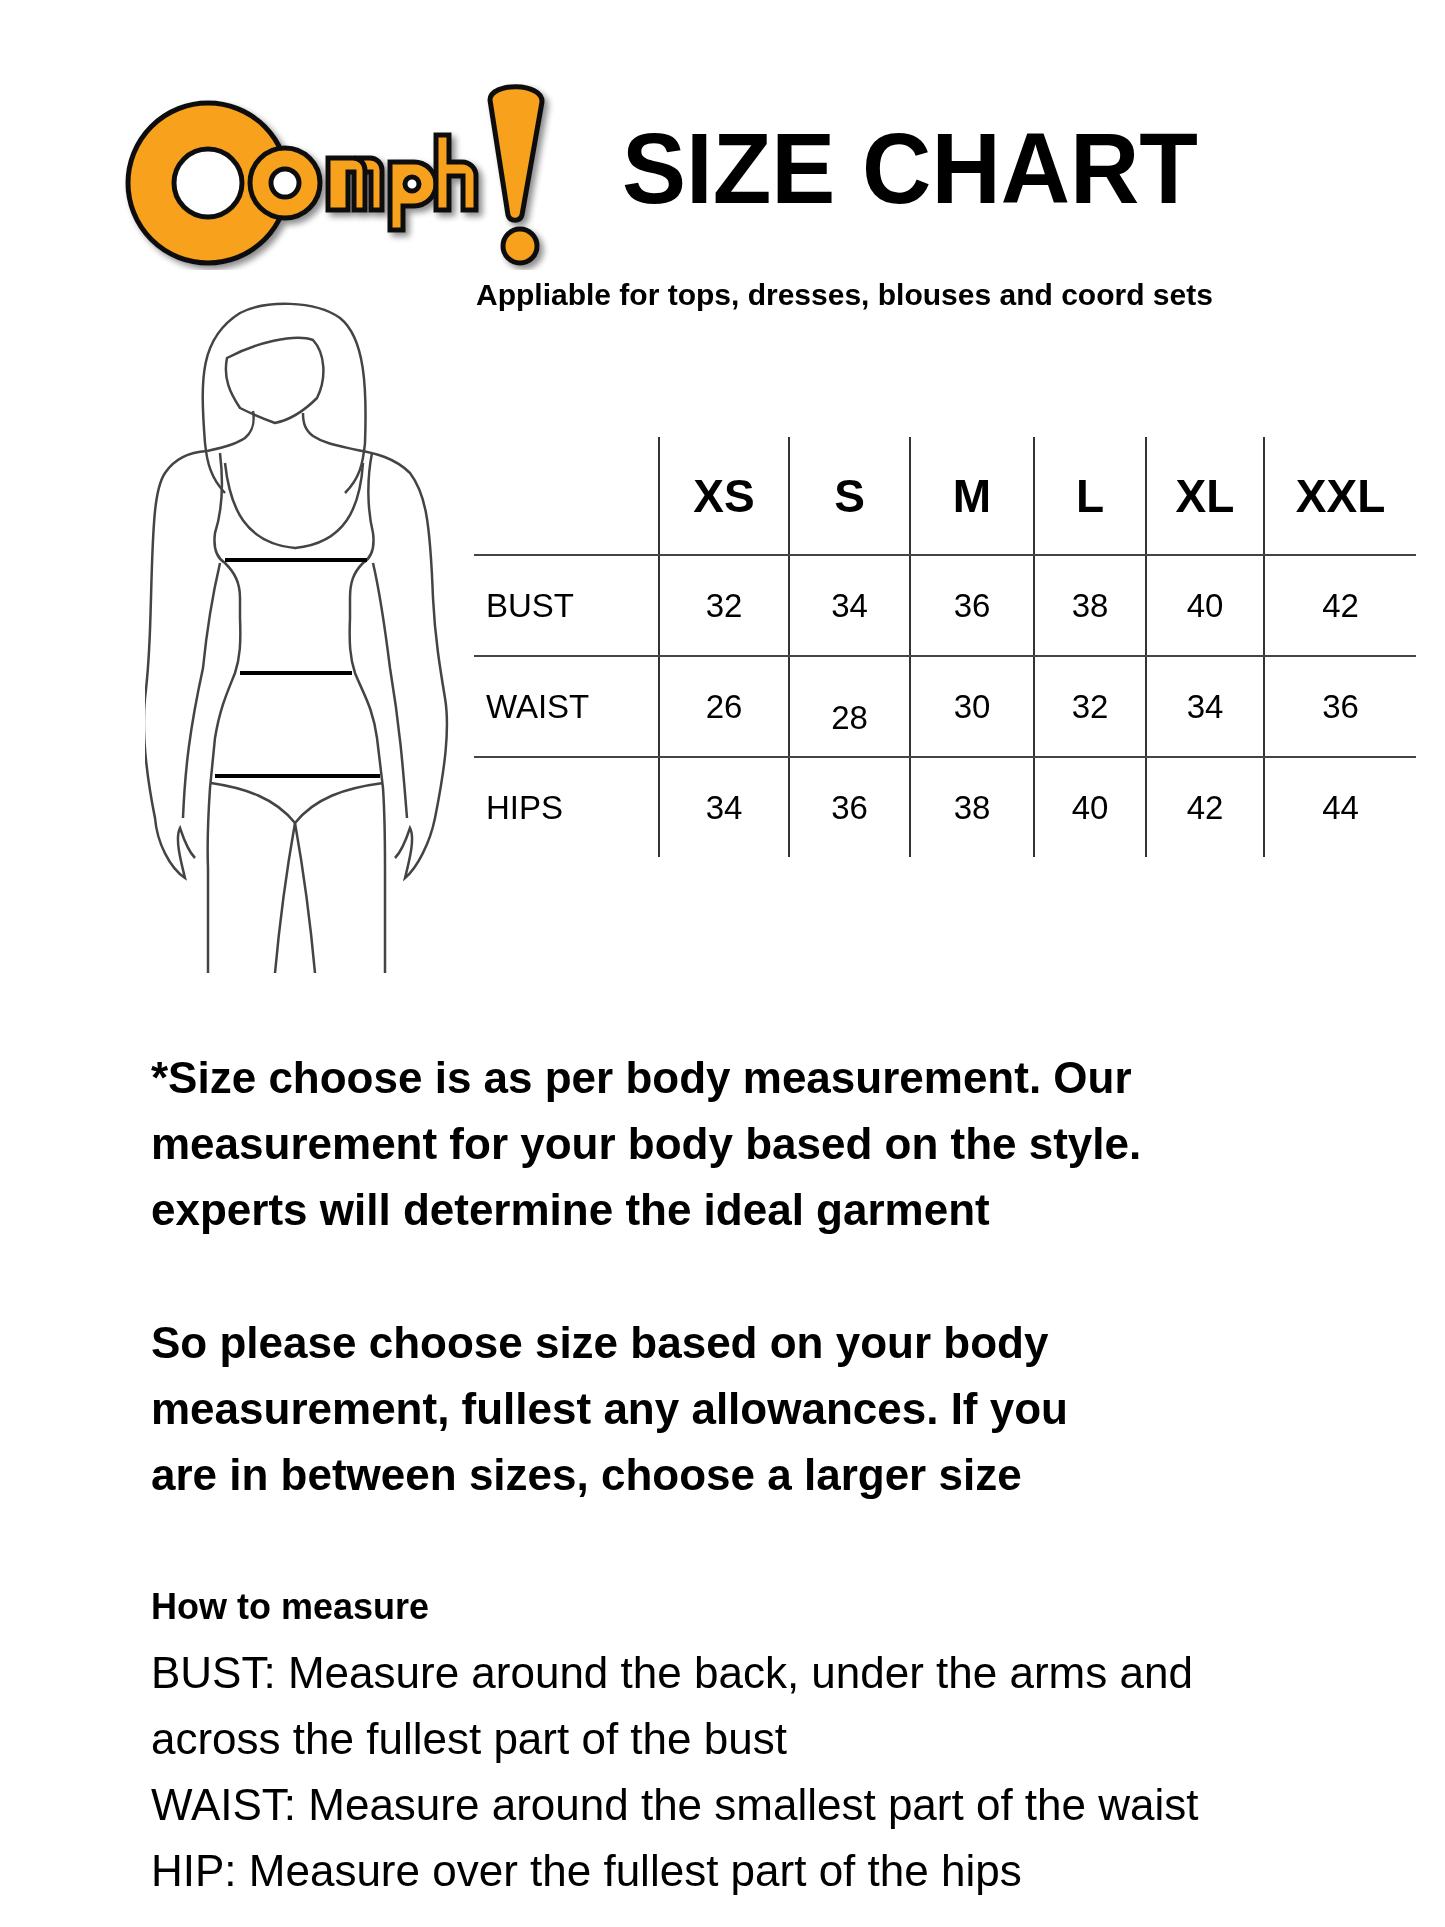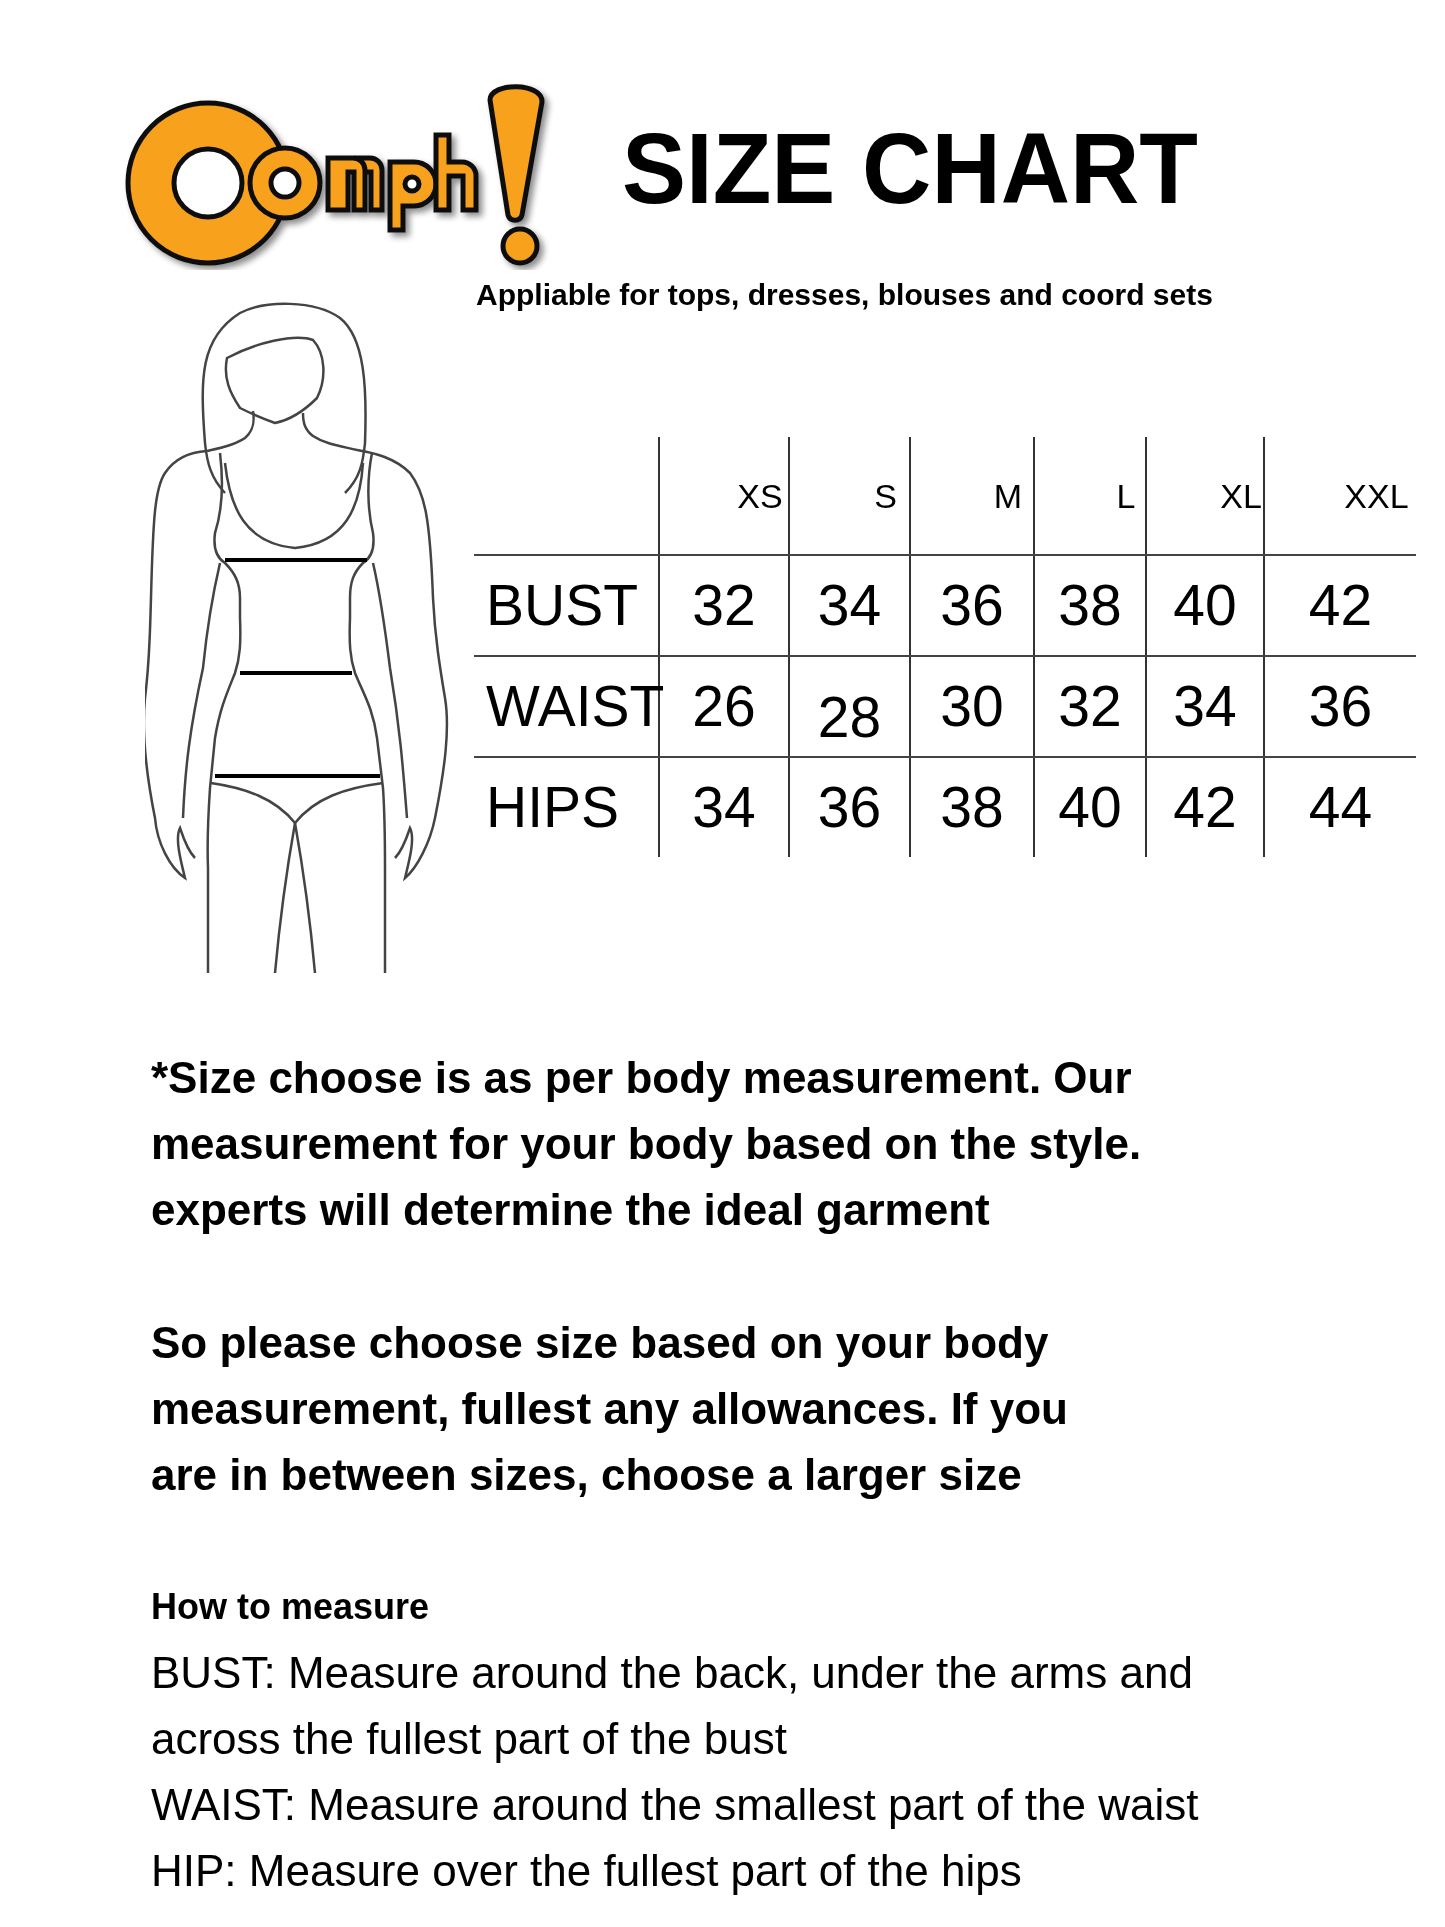--- a/index.html
+++ b/index.html
@@ -5,22 +5,22 @@
   html,body{margin:0;padding:0;background:#ffffff;}
   body{width:1445px;height:1927px;position:relative;overflow:hidden;font-family:"Liberation Sans",sans-serif;color:#000;}
   .abs{position:absolute;}
   #logo{left:118px;top:80px;width:440px;height:190px;}
   #title{left:622px;top:118px;font-size:100px;font-weight:bold;letter-spacing:0px;line-height:1;transform:scaleX(0.96);transform-origin:left top;}
   #subtitle{left:476px;top:280px;font-size:30px;font-weight:bold;line-height:1;}
   #figure{left:145px;top:298px;width:320px;height:675px;}
   #size-table{left:474px;top:437px;width:942px;height:420px;}
   .vline{position:absolute;top:0;bottom:0;width:2px;background:#333;}
   .hline{position:absolute;left:0;right:0;height:2px;background:#444;}
-  .cell{position:absolute;display:flex;align-items:center;justify-content:center;font-size:57px;line-height:1;}
-  .hdr{font-weight:normal;font-size:34px;padding-left:36px;}
+  .cell{position:absolute;display:flex;align-items:center;justify-content:center;font-size:33px;line-height:1;}
+  .hdr{font-weight:bold;font-size:46px;}
   .rowlabel{justify-content:flex-start;padding-left:12px;}
   .para{left:151px;font-size:44px;font-weight:bold;line-height:66px;width:1250px;}
   #howto-title{left:151px;top:1574px;font-size:36px;font-weight:bold;line-height:66px;}
   .howto-line{left:151px;font-size:44px;line-height:66px;width:1260px;}
 </style>
 </head>
 <body>
 
 <div id="logo" class="abs">
   <svg width="440" height="190" viewBox="0 0 440 190">

